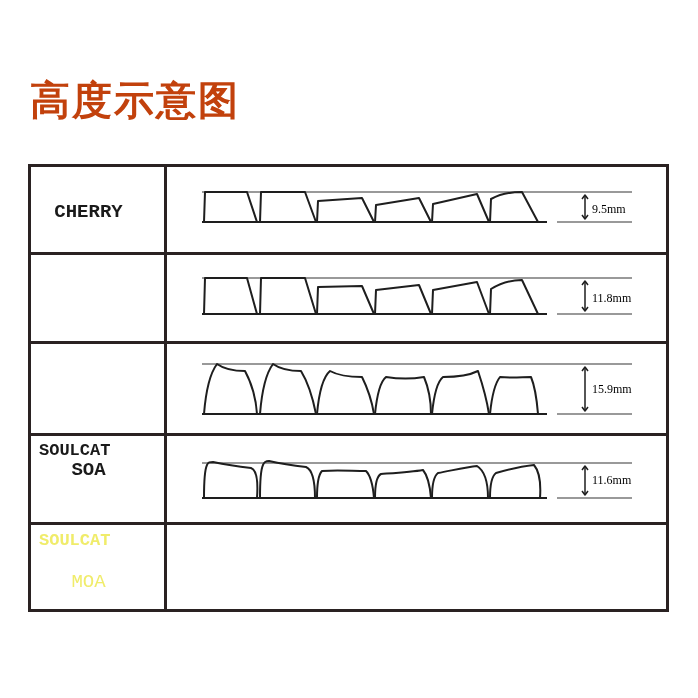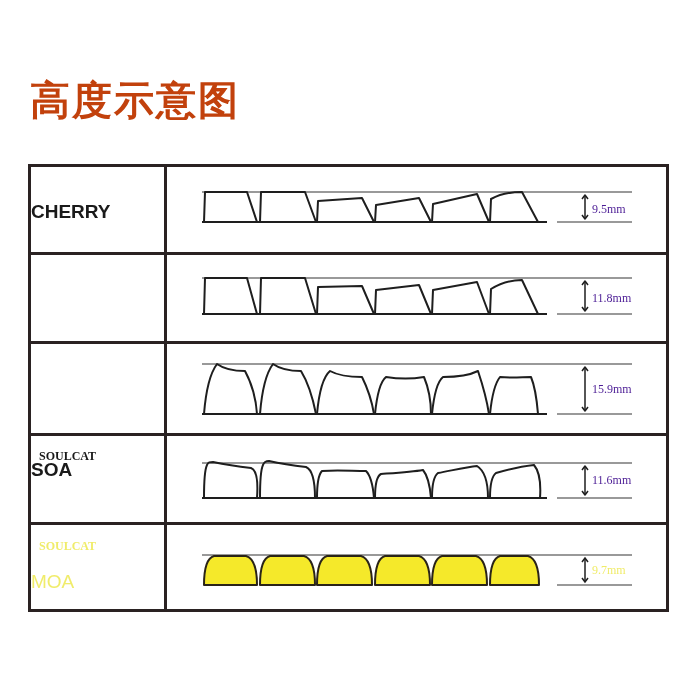--- a/index.html
+++ b/index.html
@@ -1,27 +1,27 @@
 <!DOCTYPE html>
 <html><head>
 <meta charset="utf-8">
 <style>
   html,body{margin:0;padding:0;background:#ffffff;}
   body{width:698px;height:698px;position:relative;overflow:hidden;font-family:"DejaVu Sans",sans-serif;}
   .title{position:absolute;left:30px;top:76px;font-size:40px;font-weight:bold;color:#c2410c;letter-spacing:2px;line-height:48px;}
   .table{position:absolute;left:28px;top:164px;width:641px;height:448px;border:3px solid #2a2222;box-sizing:border-box;}
   .hline{position:absolute;left:0;right:0;height:3px;background:#2a2222;}
   .vline{position:absolute;top:0;bottom:0;left:133px;width:3px;background:#2a2222;}
-  .label{position:absolute;left:0;width:115px;text-align:left;font-family:Liberation Sans, sans-serif;font-weight:bold;color:#1a1a1a;}
+  .label{position:absolute;left:0;width:115px;text-align:center;font-family:Liberation Mono, monospace;font-weight:bold;color:#1a1a1a;}
   .label.main{font-size:19px;}
-  .brand{position:absolute;left:8px;font-family:Liberation Serif, serif;font-weight:bold;font-size:12px;color:#1a1a1a;margin-top:8px;}
+  .brand{position:absolute;left:8px;font-family:Liberation Mono, monospace;font-weight:bold;font-size:17px;color:#1a1a1a;}
   .yellow{color:#f0ec6a !important;}
   .diagram{position:absolute;left:136px;width:499px;}
   .diagram svg{position:absolute;left:0;top:0;}
-  .measure{position:absolute;font-family:"Liberation Serif",serif;font-size:12px;color:#4c1d95;}
+  .measure{position:absolute;font-family:"Liberation Serif",serif;font-size:12px;color:#000000;}
 </style>
 </head>
 <body>
 
 <div class="title">高度示意图</div>
 
 <div class="table">
   <div class="vline"></div>
   <div class="hline" style="top:85px"></div>
   <div class="hline" style="top:174px"></div>
@@ -106,33 +106,13 @@
         <line x1="418" y1="31" x2="418" y2="58" stroke-width="1.5"></line>
         <path d="M415,34 L418,30 L421,34" stroke-width="1.5"></path>
         <path d="M415,55 L418,59 L421,55" stroke-width="1.5"></path>
       </g>
     </svg>
     <div class="measure" style="left:425px;top:37px">11.6mm</div>
   </div>
 
   <div class="brand yellow" style="top:364px">SOULCAT</div>
   <div class="label main yellow" style="top:404px;font-weight:normal">MOA</div>
-  <div class="diagram" style="top:358px;height:84px">
-    <svg width="499" height="84" viewBox="0 0 499 84">
-      <line x1="35" y1="30" x2="465" y2="30" stroke="#777" stroke-width="1.5"></line>
-      <line x1="390" y1="60" x2="465" y2="60" stroke="#777" stroke-width="1.5"></line>
-      <g fill="#f5e92a" stroke="#2a2418" stroke-width="2" stroke-linejoin="round">
-        <path d="M37,60 C37,42 40,33 47,31 L79,31 C86,33 90,42 90,60 Z"></path>
-        <path d="M93,60 C93,42 96,33 103,31 L137,31 C144,33 148,42 148,60 Z"></path>
-        <path d="M150,60 C150,42 153,33 160,31 L194,31 C201,33 205,42 205,60 Z"></path>
-        <path d="M208,60 C208,42 211,33 218,31 L252,31 C259,33 263,42 263,60 Z"></path>
-        <path d="M265,60 C265,42 268,33 275,31 L309,31 C316,33 320,42 320,60 Z"></path>
-        <path d="M323,60 C323,42 326,33 333,31 L361,31 C368,33 372,42 372,60 Z"></path>
-      </g>
-      <g fill="none" stroke="#1e1e1e" stroke-width="1.5">
-        <line x1="418" y1="34" x2="418" y2="56"></line>
-        <path d="M415,37 L418,33 L421,37"></path>
-        <path d="M415,53 L418,57 L421,53"></path>
-      </g>
-    </svg>
-    <div class="measure yellow" style="left:425px;top:38px">9.7mm</div>
-  </div>
 </div>
 
 </body></html>

